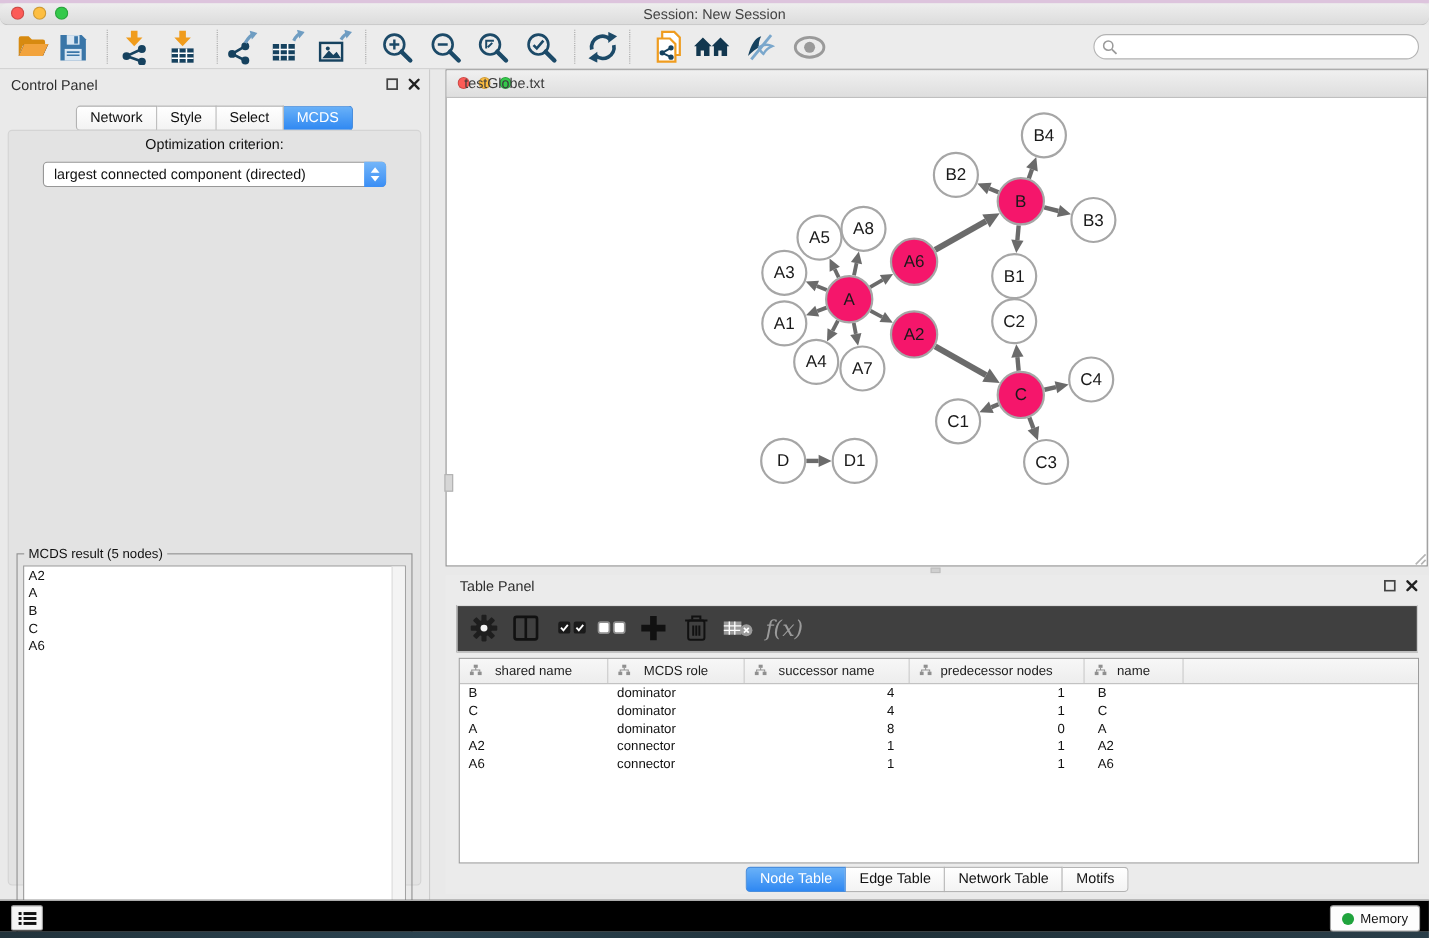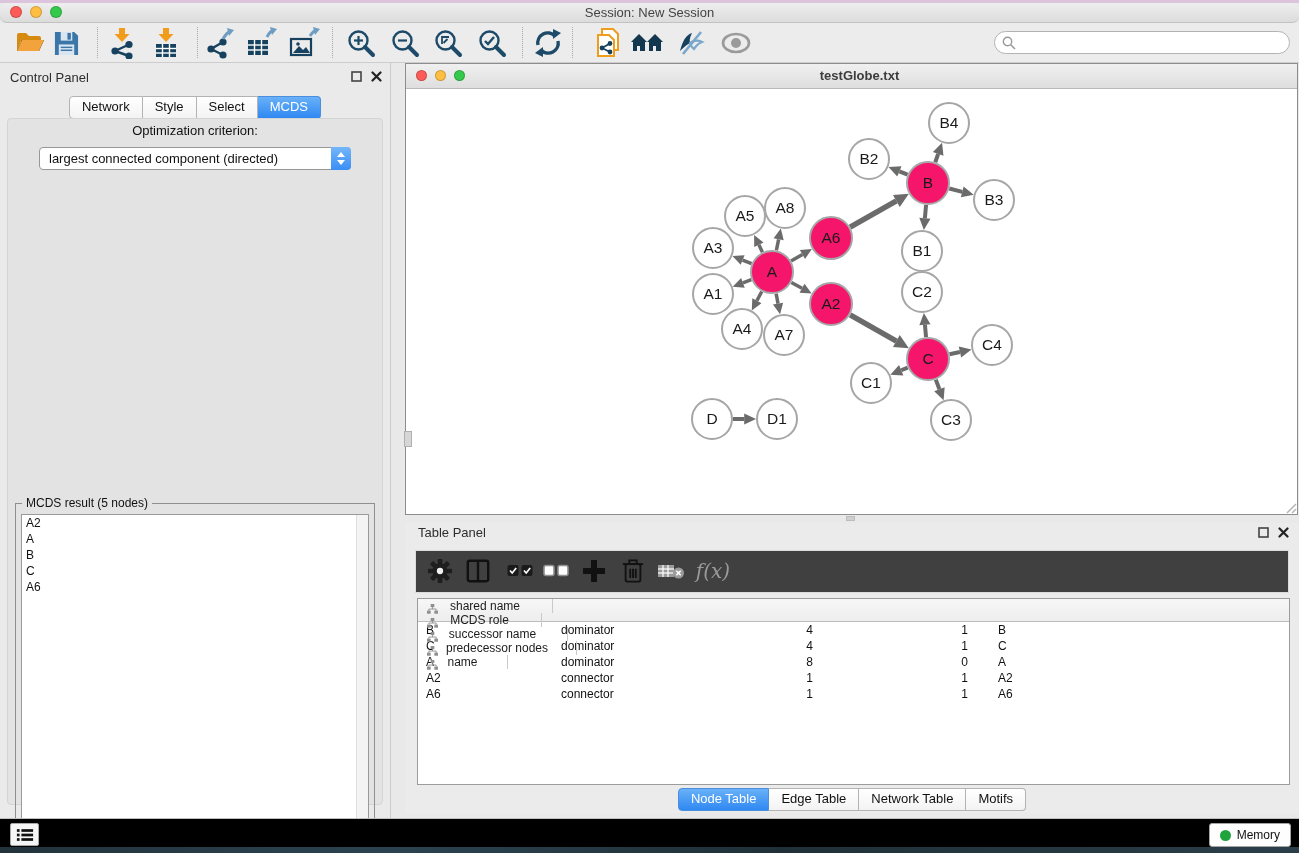--- a/index.html
+++ b/index.html
@@ -54,33 +54,33 @@
   #mcds-result .legend{position:absolute;left:6px;top:-8px;background:#e3e3e3;padding:0 4px;font-size:12px;color:#111;}
   #mcds-list{position:absolute;left:5px;right:5px;top:10px;bottom:6px;background:#fff;border:1px solid #9a9a9a;}
   #mcds-scroll{position:absolute;right:0;top:0;bottom:0;width:11px;background:#f4f4f4;border-left:1px solid #ddd;}
   .mcds-item{font-size:12px;color:#111;line-height:16px;padding-left:4px;}
 
   
   #network-window{left:405px;top:63px;width:893px;height:452px;background:#fff;border:1px solid #8d8d8d;box-sizing:border-box;}
   #nw-titlebar{position:absolute;left:0;right:0;top:0;height:24px;background:linear-gradient(#f0f0f0,#dedede);border-bottom:1px solid #b9b9b9;}
   #nw-titlebar .lights{position:absolute;left:10px;top:6px;display:flex;gap:8px;}
   #nw-titlebar .light{width:11px;height:11px;}
-  #nw-title{position:absolute;left:16px;right:0;top:4px;text-align:center;font-size:13px;color:#3c3c3c;font-weight:bold;}
+  #nw-title{position:absolute;left:16px;right:0;top:4px;font-size:13px;color:#3c3c3c;}
   #graph-svg{position:absolute;left:0;top:25px;}
   #nw-left-tick{position:absolute;left:-2px;top:367px;width:6px;height:14px;background:#d6d6d6;border:1px solid #b0b0b0;}
   #nw-resize{position:absolute;right:0;bottom:0;}
   #divider-tick{left:846px;top:516px;width:9px;height:5px;background:#cfcfcf;border:1px solid #bdbdbd;box-sizing:border-box;}
 
   
   #table-panel{left:405px;top:523px;width:894px;height:290px;background:#ebebeb;}
   #tp-toolbar{position:absolute;left:10px;right:10px;top:27px;height:41px;background:#404040;border:1px solid #dcdcdc;}
   .tp-icon{position:absolute;top:5px;width:32px;height:30px;display:flex;align-items:center;justify-content:center;}
   #fx-label{font-family:"DejaVu Serif",serif;font-style:italic;font-size:20px;color:#9b9b9b;}
   #tp-table{position:absolute;left:12px;top:75px;width:873px;height:187px;background:#fff;border:1px solid #9c9c9c;box-sizing:border-box;overflow:hidden;}
-  #tp-header{display:flex;height:22px;background:linear-gradient(#f7f7f7,#ededed);border-bottom:1px solid #bcbcbc;flex-direction:column;}
+  #tp-header{display:flex;height:22px;background:linear-gradient(#f7f7f7,#ededed);border-bottom:1px solid #bcbcbc;}
   .th{position:relative;display:flex;align-items:center;justify-content:center;font-size:12px;color:#1c1c1c;border-right:1px solid #cacaca;box-sizing:border-box;}
   .th svg{position:absolute;left:9px;top:5px;}
   .th:last-child{border-right:none;}
   .tr{display:flex;height:16px;}
   .td{font-size:12px;color:#111;line-height:16px;box-sizing:border-box;white-space:nowrap;overflow:hidden;}
   #tp-tabs{position:absolute;left:0;right:0;top:265px;}
 
   
   #status-bar{left:0;right:0;top:818px;height:29px;background:#000000;border-top:1px solid #bfbfbf;box-sizing:border-box;}
   #list-btn{position:absolute;left:10px;top:4px;width:27px;height:21px;background:#f5f5f5;border:1px solid #a8a8a8;border-radius:2px;display:flex;align-items:center;justify-content:center;}

